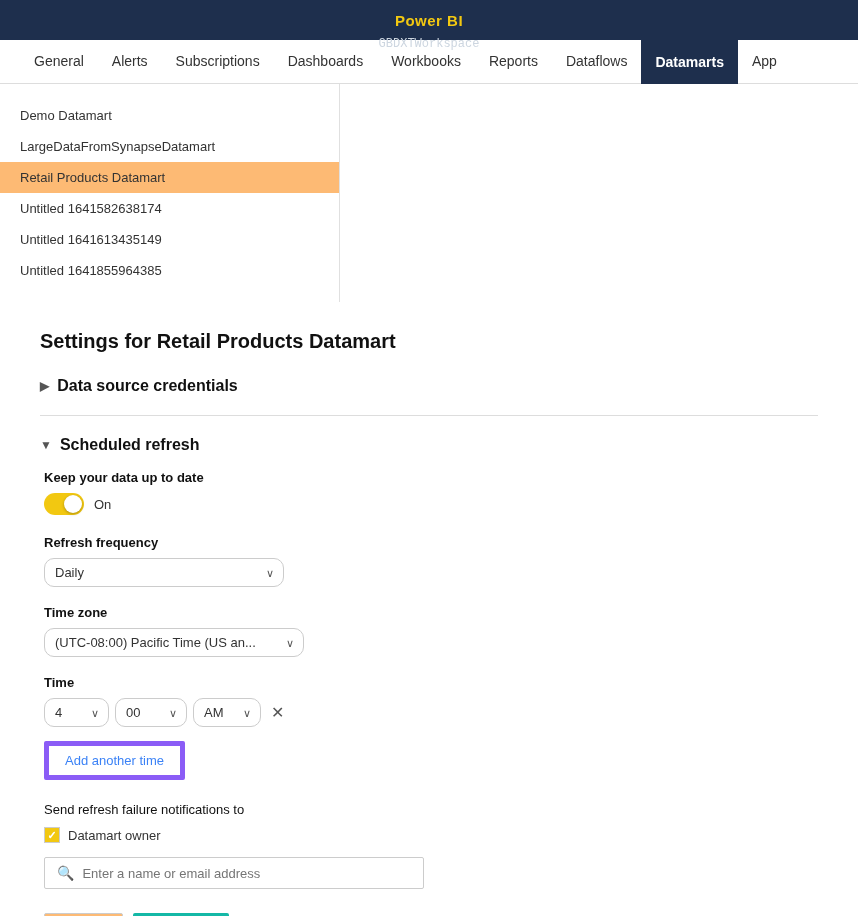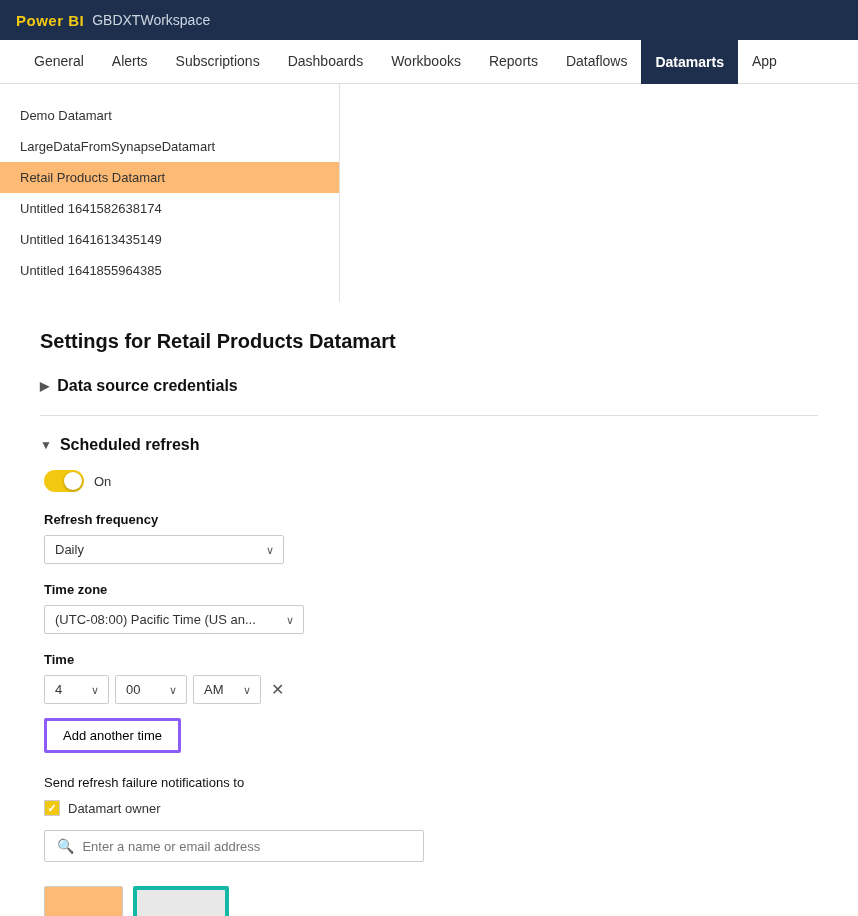--- a/index.html
+++ b/index.html
@@ -7,31 +7,33 @@
 
     
     .topbar {
       background: #1e2f4d;
       color: white;
       padding: 12px 16px;
       height: 40px;
       display: flex;
       align-items: center;
       gap: 8px;
+      flex-direction: column;
     }
     .topbar-logo {
       font-weight: 700;
       font-size: 15px;
       color: white;
       letter-spacing: 0.5px;
     }
     .topbar-logo span { color: #f2c811; }
     .topbar-workspace {
-      font-size: 14px;
+      font-size: 12px;
       color: #cdd6e0;
+      font-family: Liberation Mono, monospace;
     }
 
     
     .tabbar {
       background: white;
       border-bottom: 1px solid #ddd;
       padding: 0 20px;
       display: flex;
       align-items: center;
       height: 44px;
@@ -151,21 +153,21 @@
       box-shadow: 0 1px 3px rgba(0,0,0,0.3);
     }
     .toggle-label {
       font-size: 13px;
       color: #333;
     }
 
     
     .select-field {
       border: 1px solid #ccc;
-      border-radius: 2px;
+      border-radius: 10px;
       padding: 6px 28px 6px 10px;
       font-size: 13px;
       color: #333;
       background: white;
       appearance: none;
       cursor: pointer;
       position: relative;
     }
     .select-wrapper {
       position: relative;
@@ -198,23 +200,23 @@
     .time-close {
       font-size: 16px;
       color: #555;
       cursor: pointer;
       padding: 4px;
       font-weight: 300;
     }
 
     
     .btn-outline {
-      border: 3px solid #8b5cf6;
-      background: white;
-      color: #000000;
+      border: 5px solid #8b5cf6;
+      background: white;
+      color: #3b82f6;
       font-size: 13px;
       padding: 7px 16px;
       cursor: pointer;
       border-radius: 2px;
       margin-bottom: 22px;
     }
 
     
     .notification-label {
       font-size: 13px;
@@ -333,20 +335,21 @@
     <hr class="section-divider">
 
     <div class="section-header">
       <span class="section-arrow">▼</span>
       <span>Scheduled refresh</span>
     </div>
 
     <div class="refresh-content">
 
       
+      <div class="field-label">Keep your data up to date</div>
       <div class="toggle-row">
         <div class="toggle-switch">
           <div class="toggle-knob"></div>
         </div>
         <span class="toggle-label">On</span>
       </div>
 
       
       <div class="field-label">Refresh frequency</div>
       <div class="select-wrapper">

